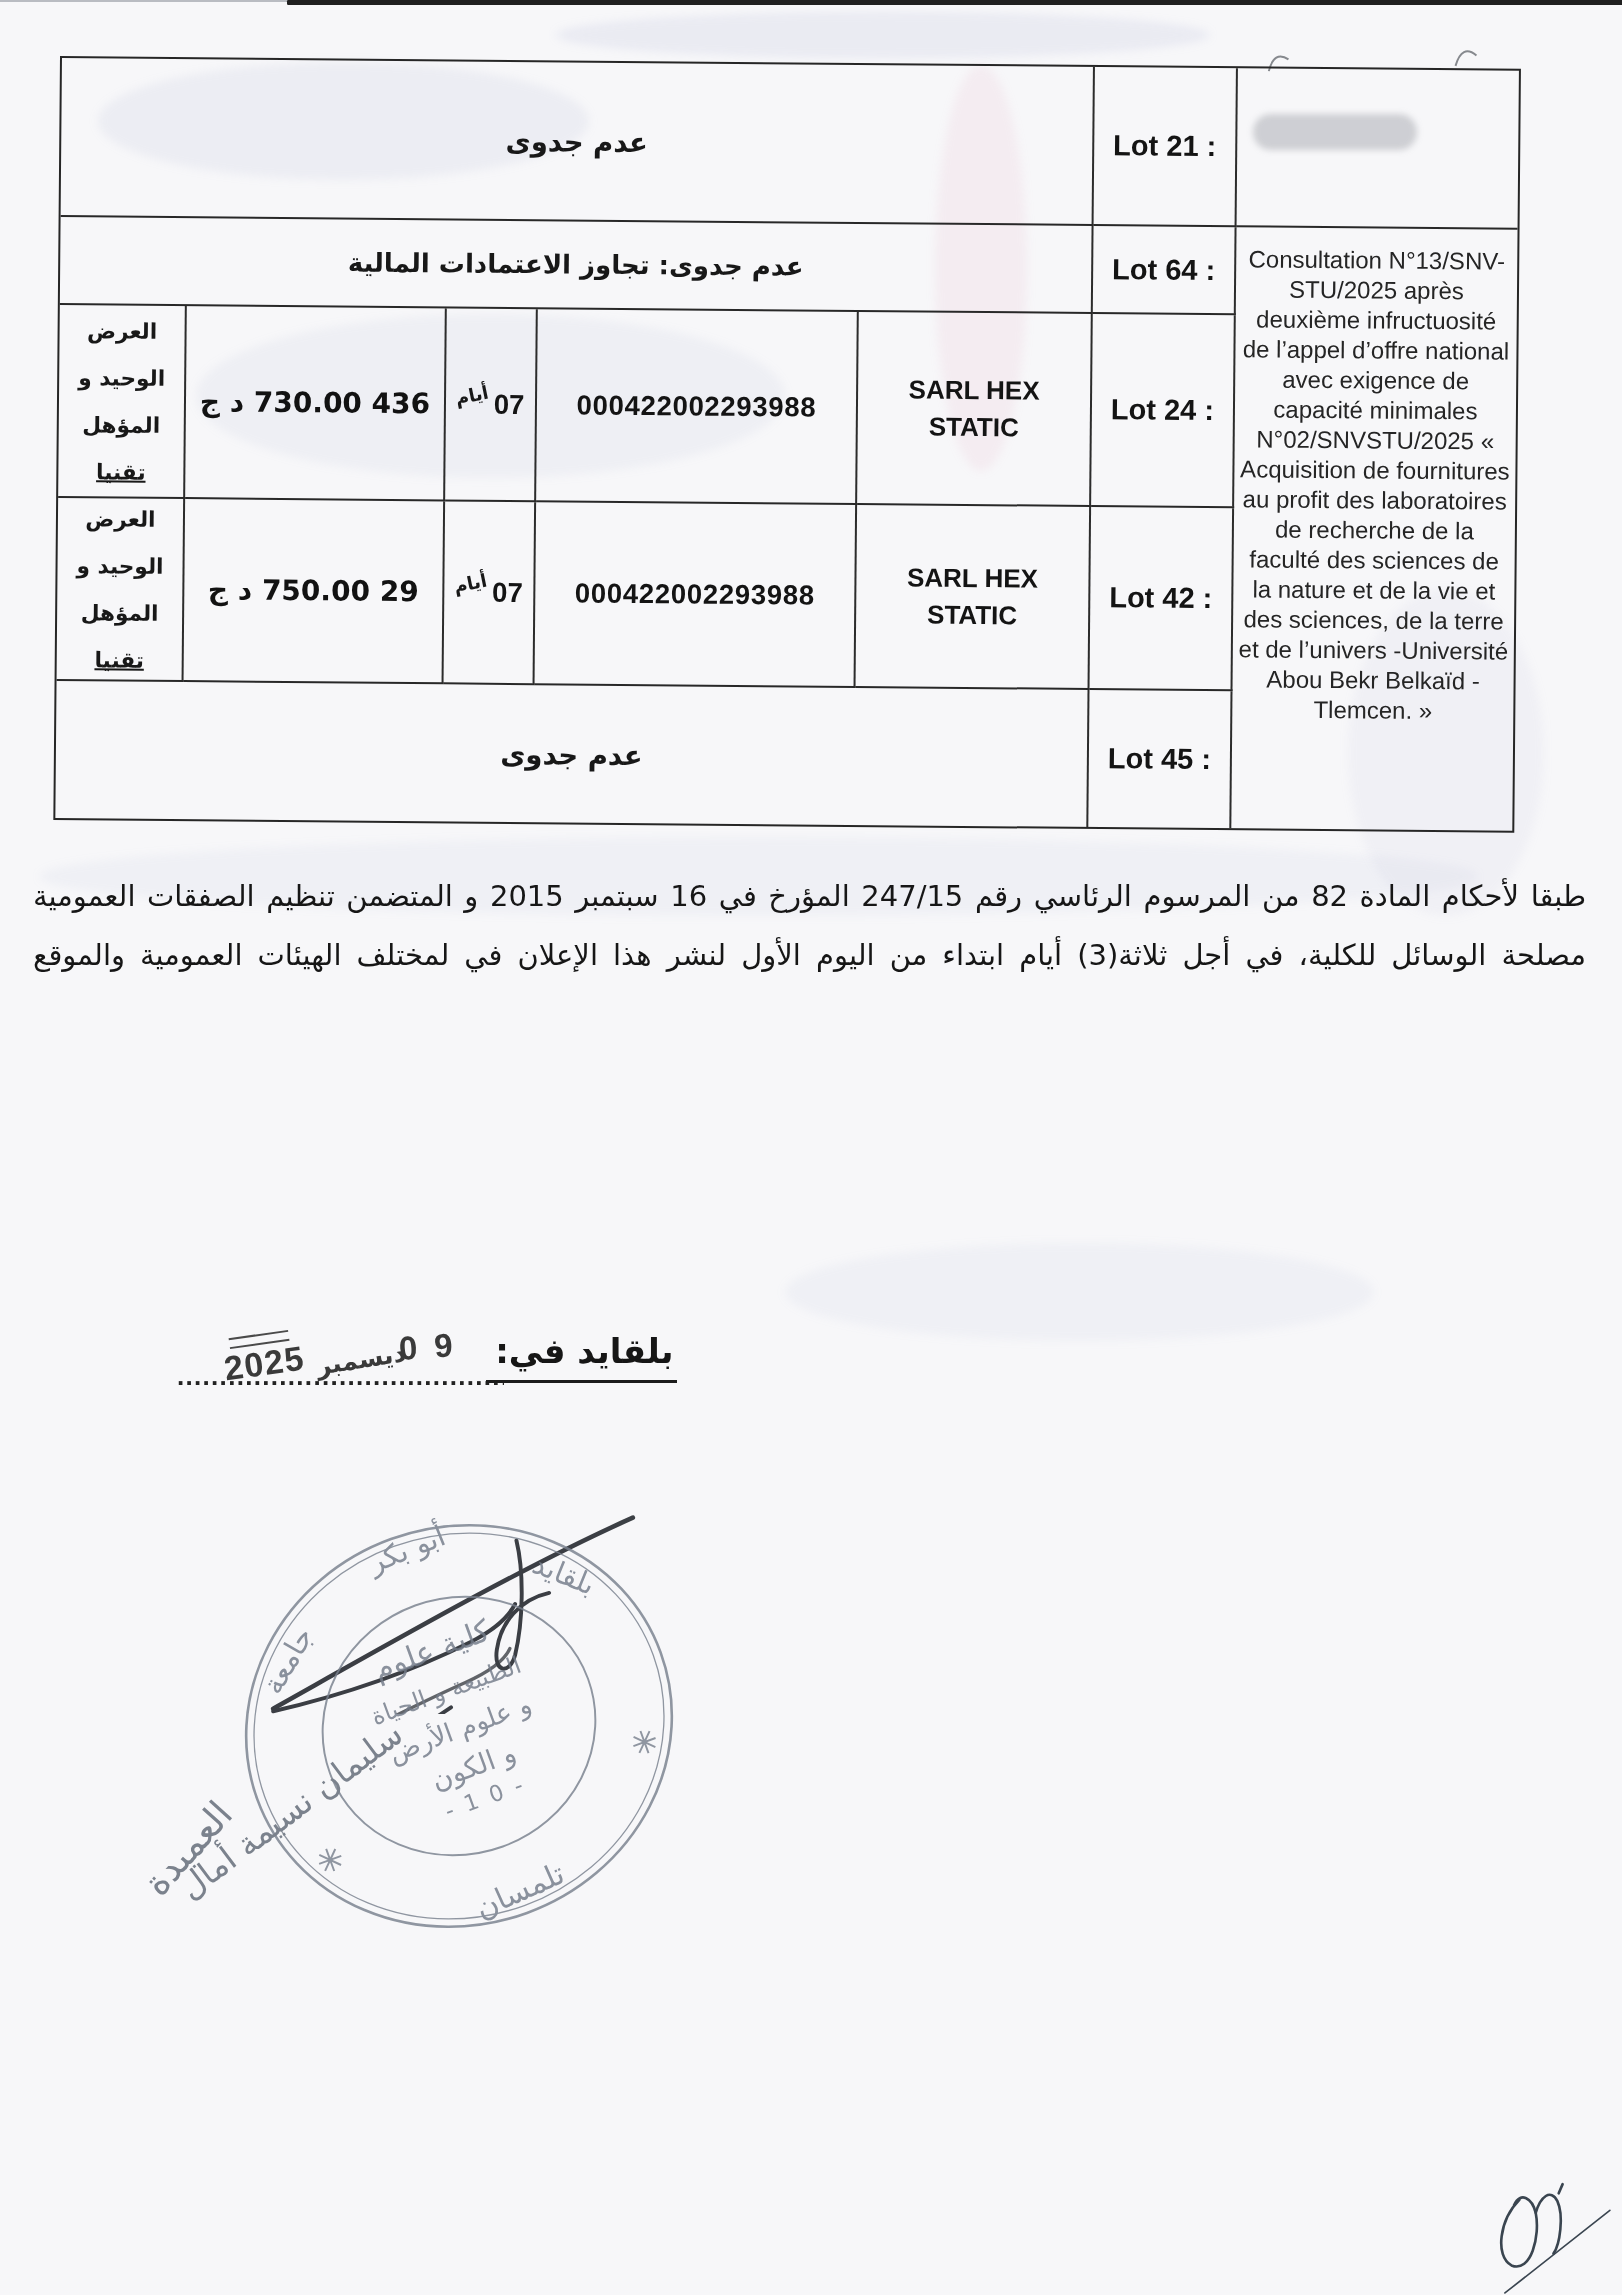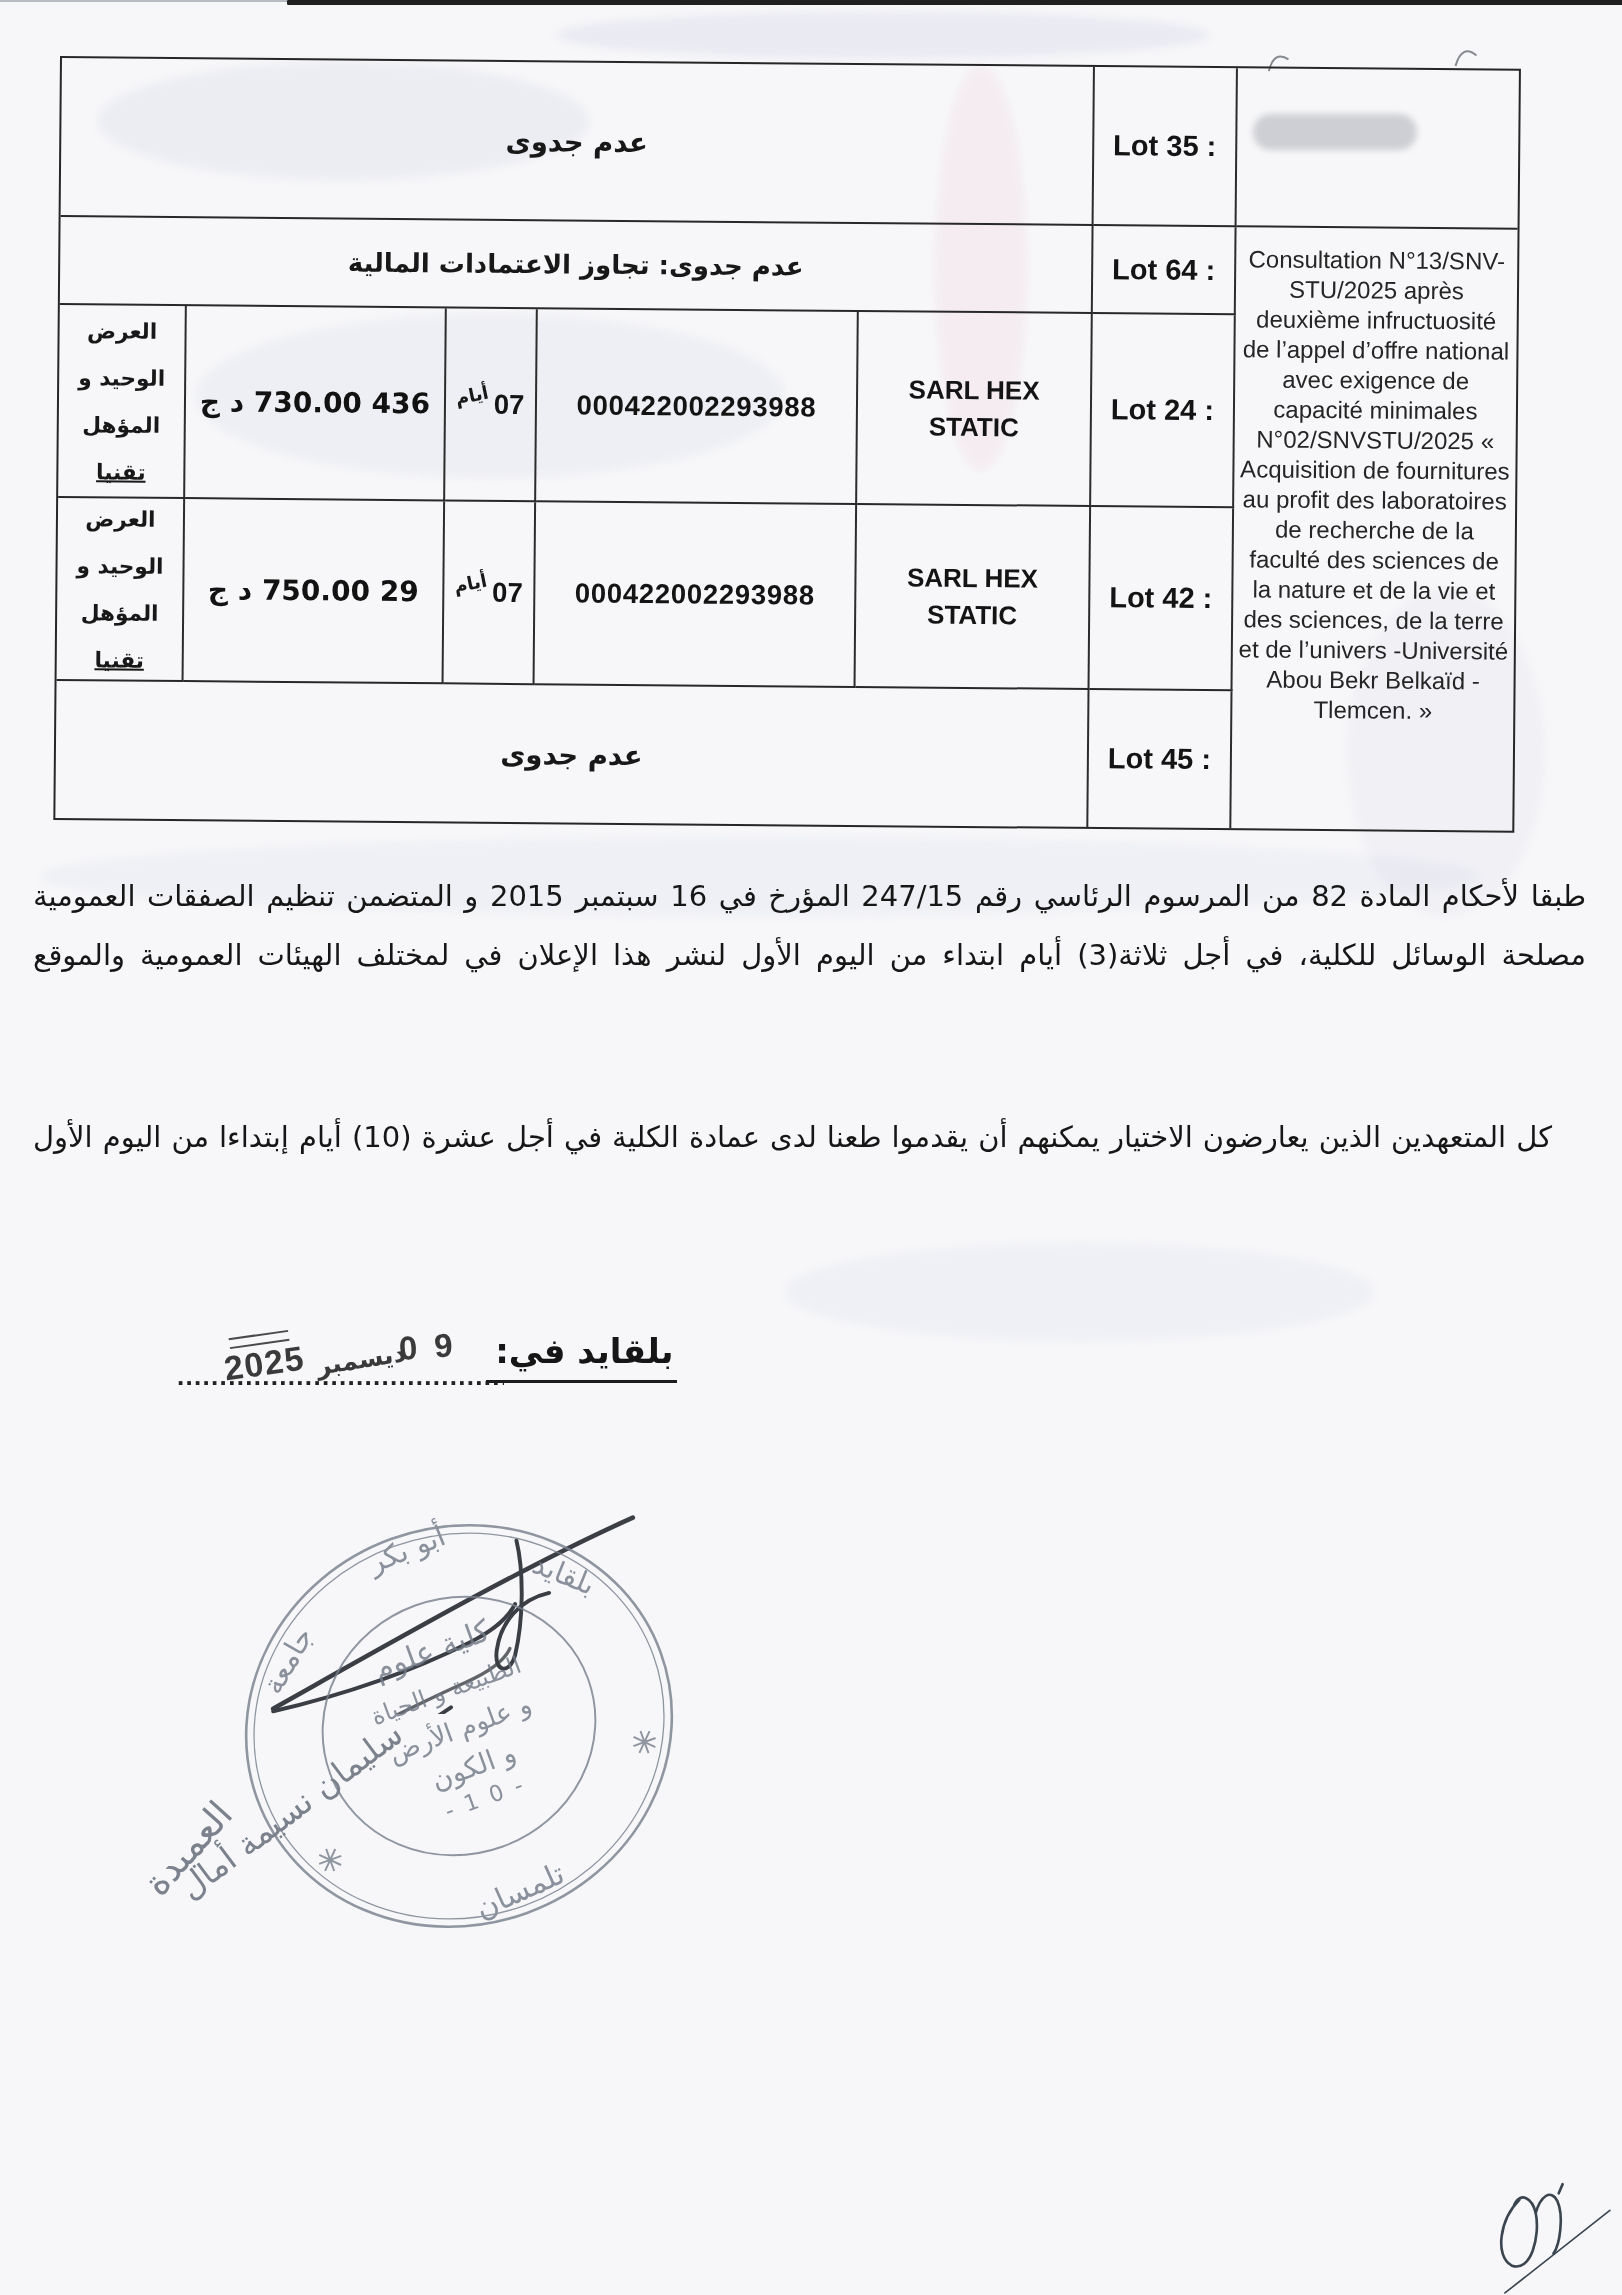--- a/index.html
+++ b/index.html
@@ -105,21 +105,21 @@
 <svg class="ticks-svg" width="262" height="46" viewBox="0 0 400 70">
   <path d="M 15,52 q 8,-32 30,-18" fill="none" stroke="#3a3f46" stroke-width="3" opacity=".6"></path>
   <path d="M 300,44 q 10,-34 32,-16" fill="none" stroke="#3a3f46" stroke-width="3" opacity=".6"></path>
 </svg>
 
 <div class="doc-table">
   <div class="cell a-r1main">
     <span class="ar result">عدم جدوى</span>
   </div>
   <div class="cell a-r1lot">
-    <span class="lot">Lot 35 :</span>
+    <span class="lot">Lot 21 :</span>
   </div>
   <div class="cell a-r1x"></div>
 
   <div class="cell a-r2main">
     <span class="ar result result-sm">عدم جدوى: تجاوز الاعتمادات المالية</span>
   </div>
   <div class="cell a-r2lot">
     <span class="lot">Lot 64 :</span>
   </div>
   <div class="cell a-consult">
@@ -179,21 +179,20 @@
     <span class="lot">Lot 45 :</span>
   </div>
 </div>
 
 <div class="para p1">
   <div class="p-line fill">طبقا لأحكام المادة 82 من المرسوم الرئاسي رقم 247/15 المؤرخ في 16 سبتمبر 2015 و المتضمن تنظيم الصفقات العمومية</div>
   <div class="p-line fill">مصلحة الوسائل للكلية، في أجل ثلاثة(3) أيام ابتداء من اليوم الأول لنشر هذا الإعلان في لمختلف الهيئات العمومية والموقع</div>
 </div>
 
 <div class="para p2">
-  <div class="p-line fill p2-l1">كل المتعهدين الذين يعارضون الاختيار يمكنهم أن يقدموا طعنا لدى عمادة الكلية في أجل عشرة (10) أيام إبتداءا من اليوم الأول</div>
 </div>
 
 <div class="date-block">
   <div class="date-dots">...............................................</div>
   <div class="date-label">
     <span>بلقايد في</span><span>:</span>
   </div>
   <div class="sd-year-marks"></div>
   <div class="stamp-date sd-year">2025</div>
   <div class="stamp-date sd-month">ديسمبر</div>

